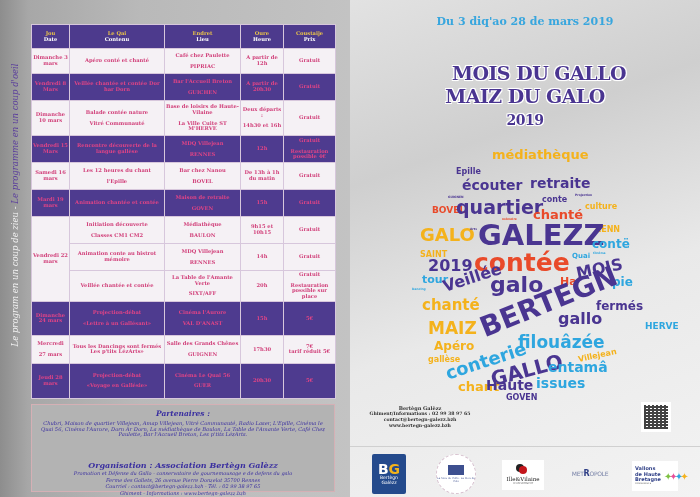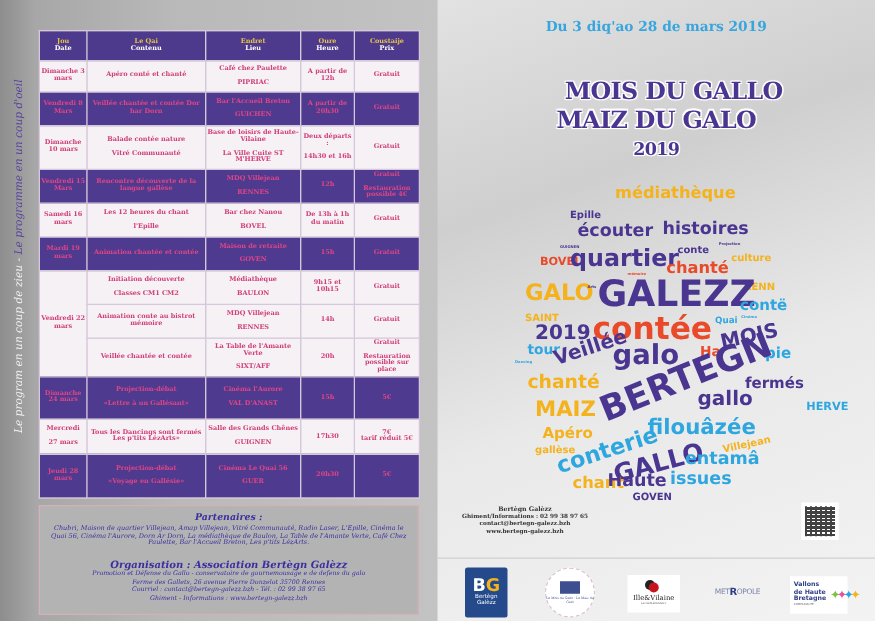--- a/index.html
+++ b/index.html
@@ -25,21 +25,21 @@
   tr.light td { background: #f5f1f5; color: #d1407a; }
   tr.dark td { background: #4e3b8f; color: #e04486; }
   .cell-line { display: block; }
   .gap { display: block; height: 5px; }
 
   .partners { position: absolute; left: 31px; top: 404px; width: 304px; height: 88px;
     background: #b3b3b3; border: 1px solid #d5b0b5; text-align: center; color: #3a2fa0;
     font-family: "DejaVu Serif", serif; font-style: italic; }
   .p-title { font-size: 7.5px; font-weight: bold; margin-top: 4px; }
   .p-text { font-size: 5.2px; line-height: 1.1; margin: 3px 6px 0; }
-  .o-title { font-size: 8px; font-weight: bold; margin-top: 8px; }
+  .o-title { font-size: 8px; font-weight: bold; margin-top: 22px; }
   .o-text { font-size: 5px; line-height: 1.1; margin-top: 1px; }
 
   
   .right { position: absolute; left: 350px; top: 0; width: 350px; height: 497px;
     background: linear-gradient(160deg, #e2e2e2 0%, #cfcfcf 30%, #e9e9e9 60%, #f3f3f3 100%); overflow: hidden; }
   .dates { position: absolute; top: 15px; left: 0; width: 350px; text-align: center;
     color: #38a6de; font-weight: bold; font-size: 11px; }
   .title { position: absolute; left: 0; width: 350px; text-align: center; color: #4a3591;
     font-family: "DejaVu Serif", serif; font-weight: bold; letter-spacing: -0.5px;
     text-shadow: 0 0 2px #fff, 0 0 2px #fff, 1px 1px 0 #fff, -1px -1px 0 #fff, 1px -1px 0 #fff, -1px 1px 0 #fff; }
@@ -322,21 +322,21 @@
 <div class="right">
   <div class="dates">Du 3 diq'ao 28 de mars 2019</div>
   <div class="title t1">MOIS DU GALLO</div>
   <div class="title t2">MAIZ DU GALO</div>
   <div class="title t3">2019</div>
 
   <div class="cloud" id="cloud">
       <span class="w" style="left: 102px; top: 0px; font-size: 13px; color: rgb(244, 178, 28);">médiathèque</span>
       <span class="w" style="left: 66px; top: 20px; font-size: 8px; color: rgb(74, 53, 145);">Epille</span>
       <span class="w" style="left: 72px; top: 30px; font-size: 14px; color: rgb(74, 53, 145);">écouter</span>
-      <span class="w" style="left: 140px; top: 28px; font-size: 14px; color: rgb(74, 53, 145);">histoires</span>
+      <span class="w" style="left: 140px; top: 28px; font-size: 14px; color: rgb(74, 53, 145);">retraite</span>
       <span class="w" style="left: 58px; top: 48px; font-size: 3px; color: rgb(74, 53, 145);">GUIGNEN</span>
       <span class="w" style="left: 152px; top: 48px; font-size: 8px; color: rgb(74, 53, 145);">conte</span>
       <span class="w" style="left: 185px; top: 46px; font-size: 3px; color: rgb(74, 53, 145);">Projection</span>
       <span class="w" style="left: 42px; top: 58px; font-size: 9px; color: rgb(233, 74, 42);">BOVEL</span>
       <span class="w" style="left: 66px; top: 50px; font-size: 19px; color: rgb(74, 53, 145);">quartier</span>
       <span class="w" style="left: 195px; top: 55px; font-size: 8px; color: rgb(244, 178, 28);">culture</span>
       <span class="w" style="left: 143px; top: 60px; font-size: 13px; color: rgb(233, 74, 42);">chanté</span>
       <span class="w" style="left: 112px; top: 70px; font-size: 3px; color: rgb(233, 74, 42);">mémoire</span>
       <span class="w" style="left: 205px; top: 78px; font-size: 8px; color: rgb(244, 178, 28);">RENN</span>
       <span class="w" style="left: 30px; top: 78px; font-size: 18px; color: rgb(244, 178, 28);">GALO</span>

